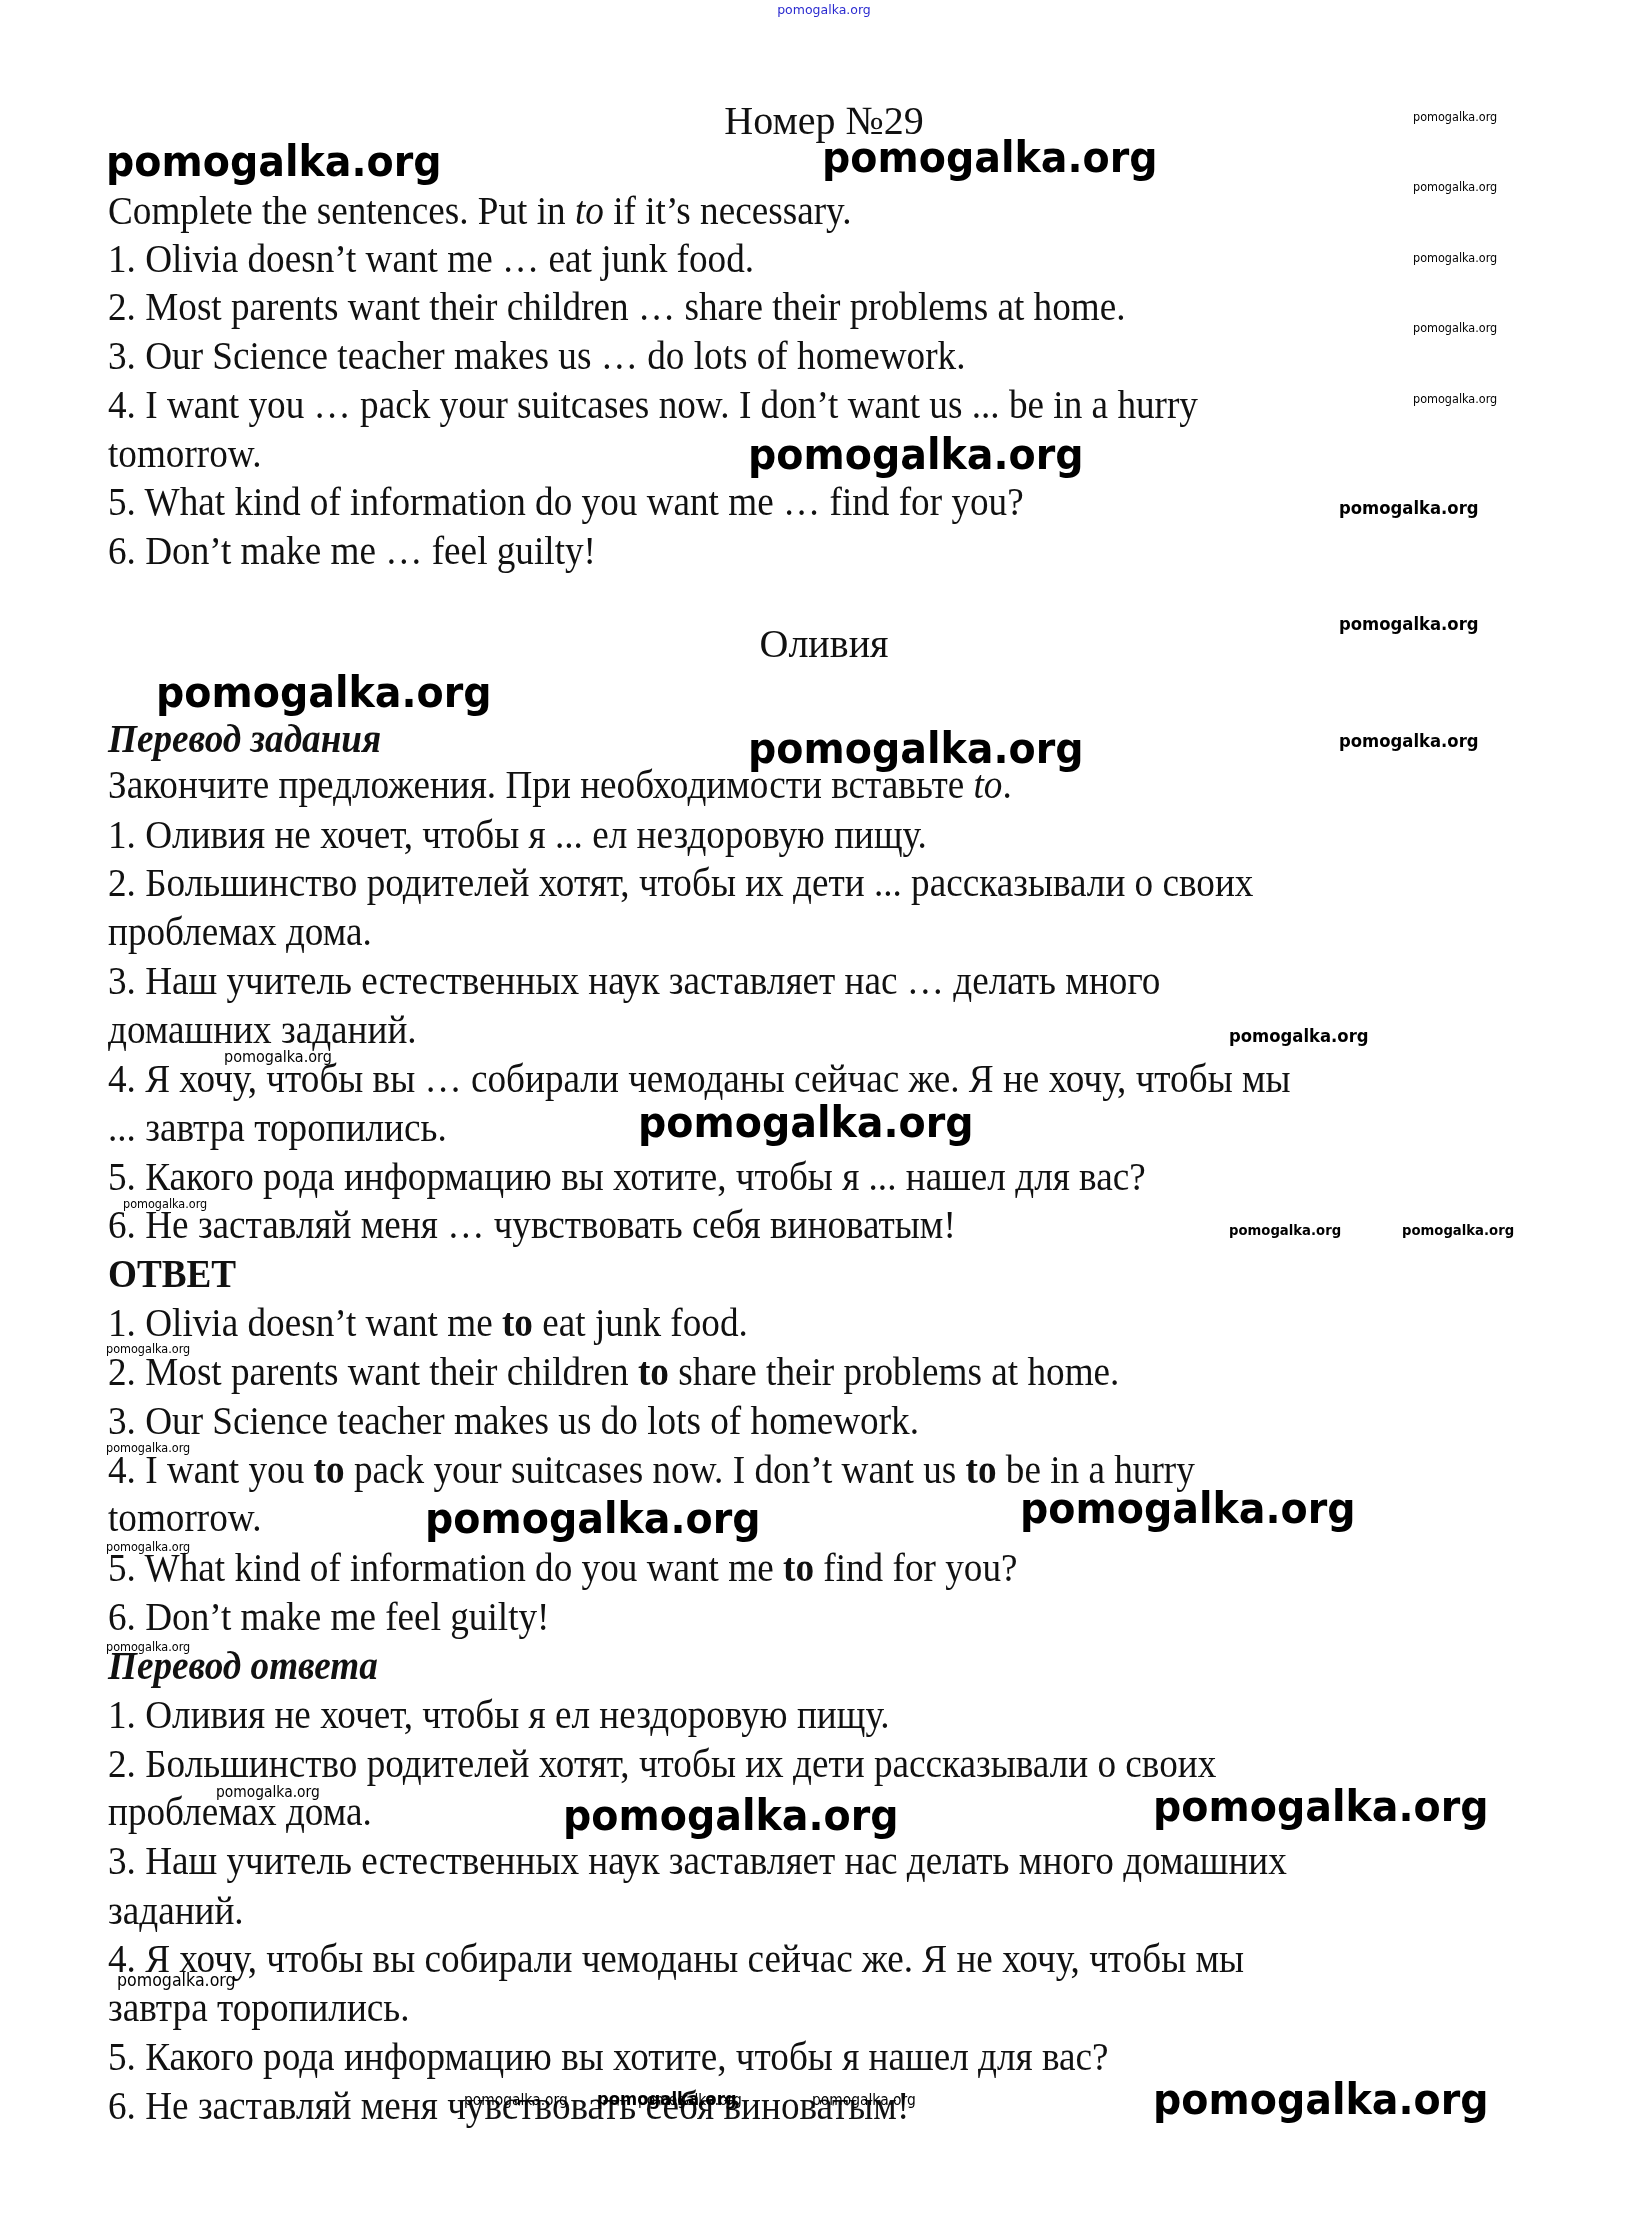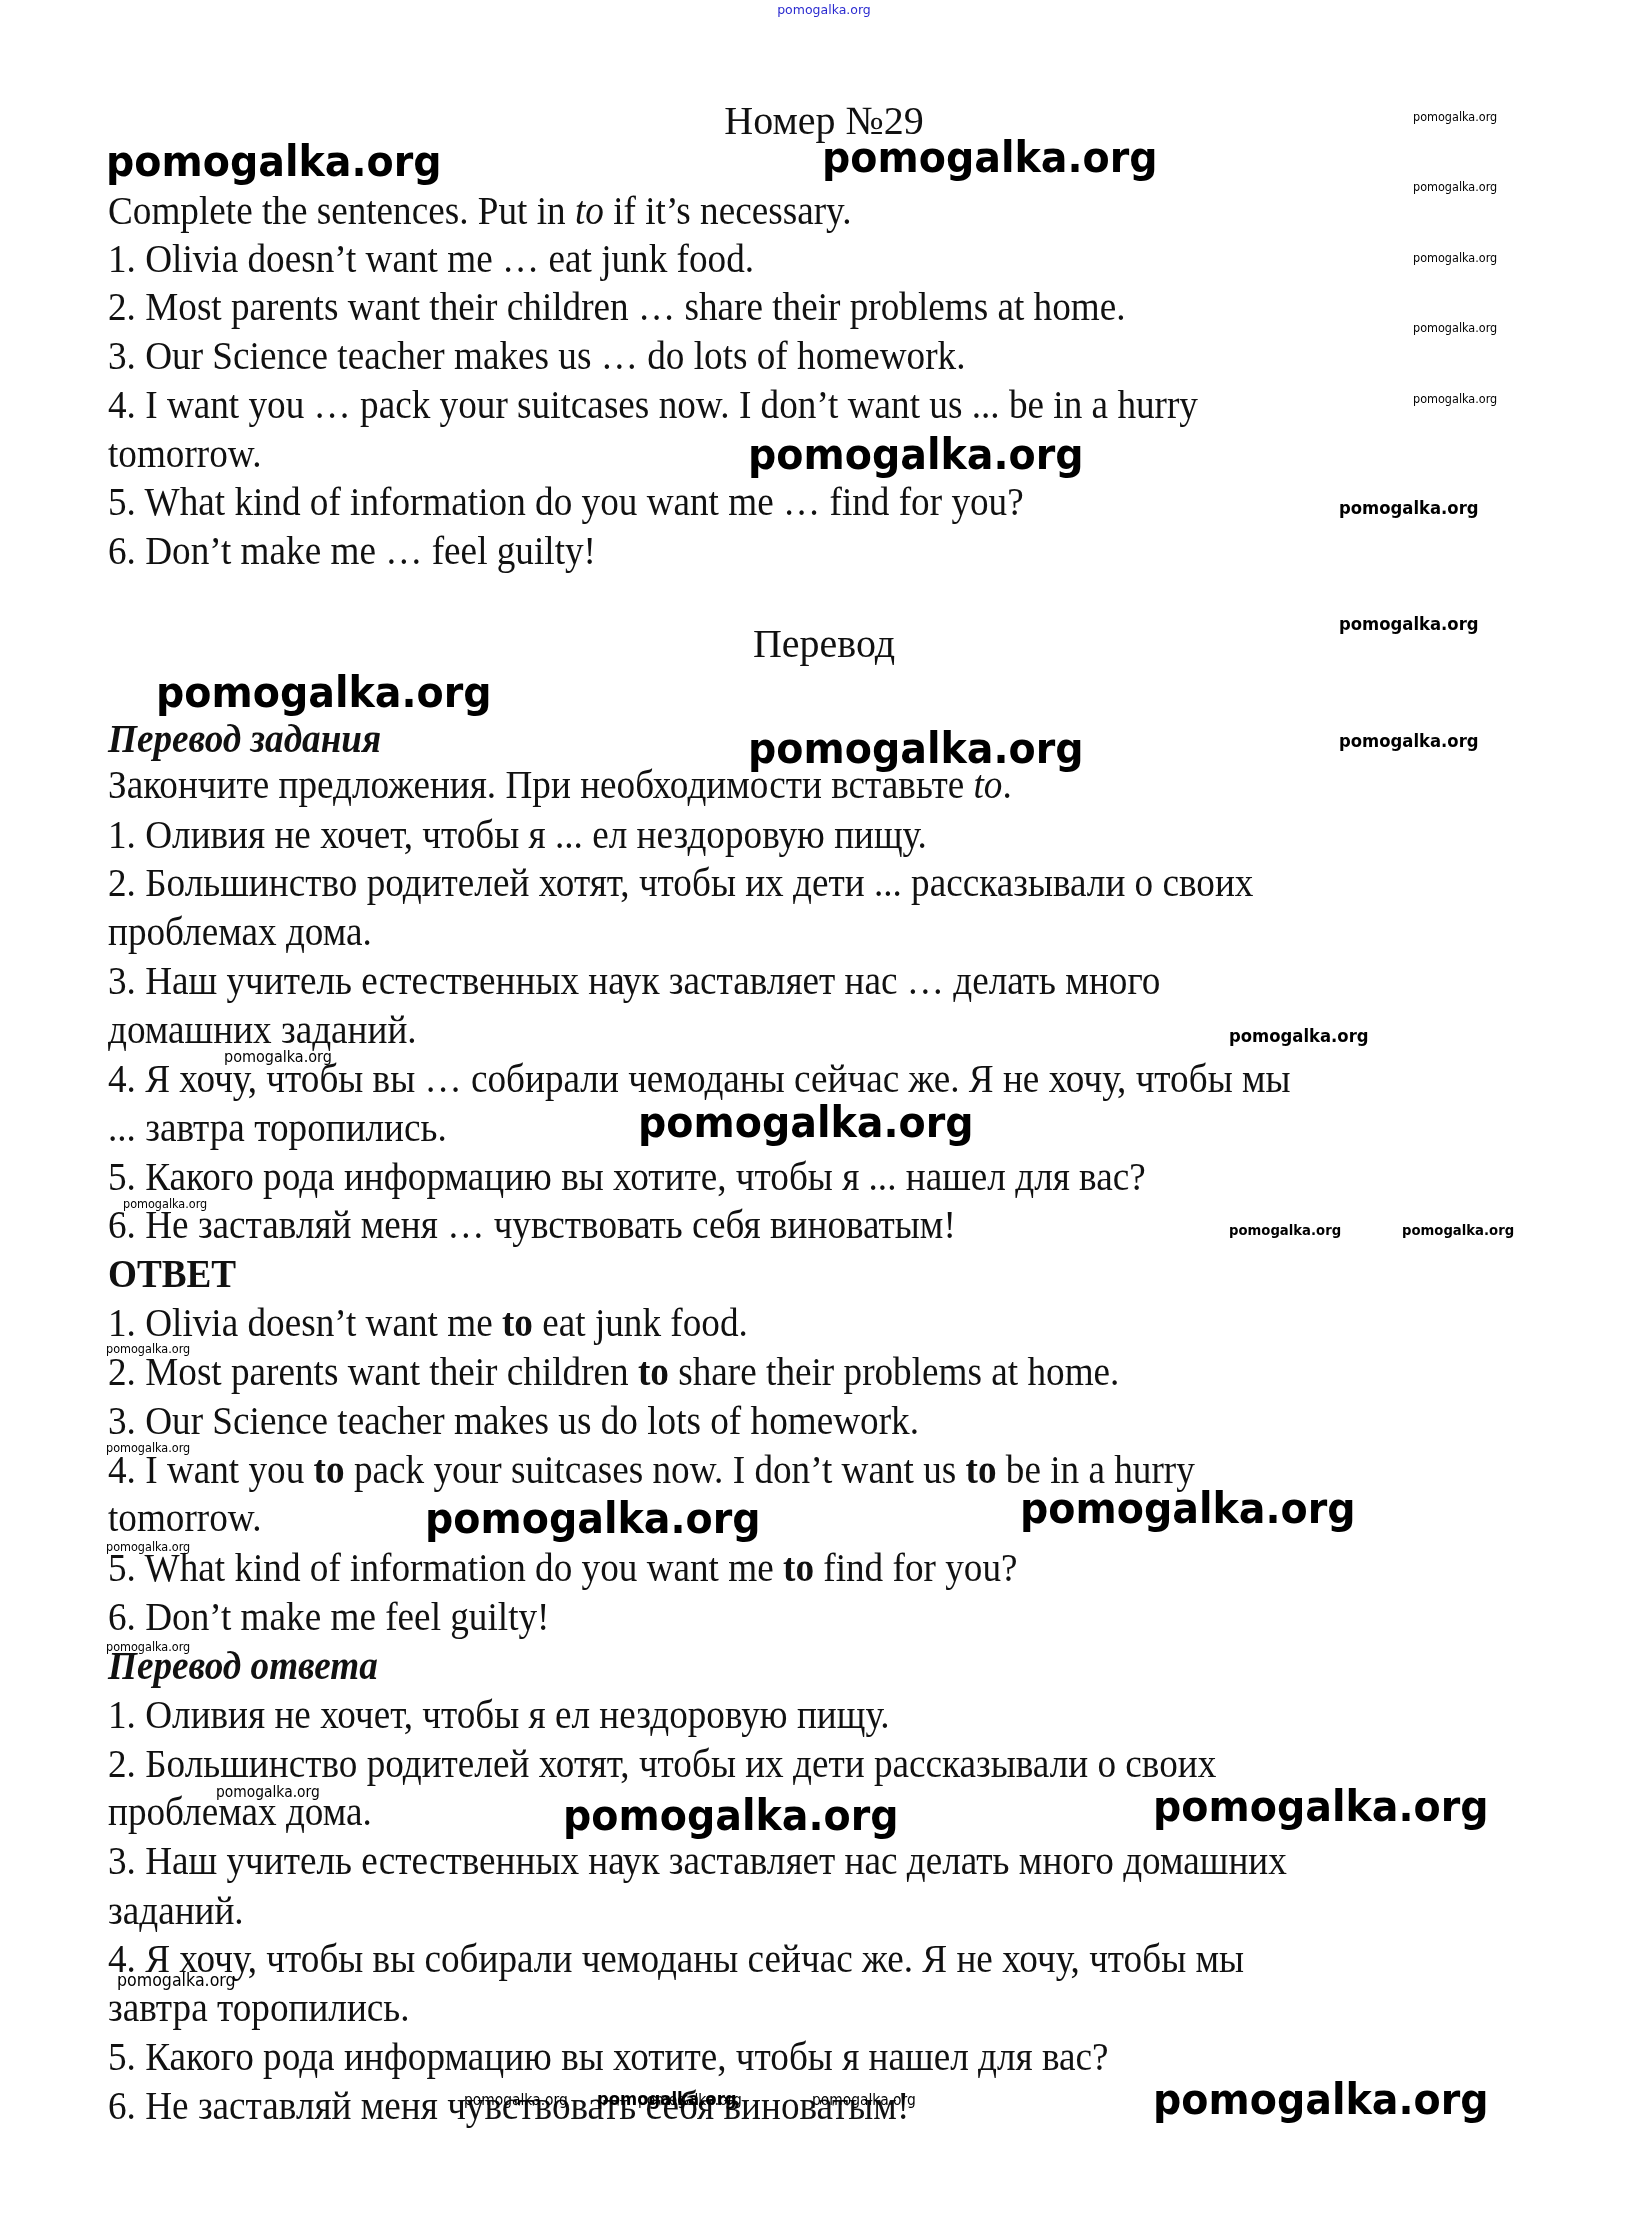--- a/index.html
+++ b/index.html
@@ -25,21 +25,21 @@
 
 <div class="line" style="top:187px;"><span>Complete the sentences. Put in </span><i>to</i><span> if it’s necessary.</span></div>
 <div class="line" style="top:235px;">1. Olivia doesn’t want me … eat junk food.</div>
 <div class="line" style="top:283px;">2. Most parents want their children … share their problems at home.</div>
 <div class="line" style="top:332px;">3. Our Science teacher makes us … do lots of homework.</div>
 <div class="line" style="top:381px;">4. I want you … pack your suitcases now. I don’t want us ... be in a hurry</div>
 <div class="line" style="top:430px;">tomorrow.</div>
 <div class="line" style="top:478px;">5. What kind of information do you want me … find for you?</div>
 <div class="line" style="top:527px;">6. Don’t make me … feel guilty!</div>
 
-<div class="center" style="top:620px;">Перевод</div>
+<div class="center" style="top:620px;">Оливия</div>
 
 <div class="line heading-it" style="top:715px;">Перевод задания</div>
 <div class="line" style="top:761px;"><span>Закончите предложения. При необходимости вставьте </span><i>to</i><span>.</span></div>
 <div class="line" style="top:811px;">1. Оливия не хочет, чтобы я ... ел нездоровую пищу.</div>
 <div class="line" style="top:859px;">2. Большинство родителей хотят, чтобы их дети ... рассказывали о своих</div>
 <div class="line" style="top:908px;">проблемах дома.</div>
 <div class="line" style="top:957px;">3. Наш учитель естественных наук заставляет нас … делать много</div>
 <div class="line" style="top:1006px;">домашних заданий.</div>
 <div class="line" style="top:1055px;">4. Я хочу, чтобы вы … собирали чемоданы сейчас же. Я не хочу, чтобы мы</div>
 <div class="line" style="top:1104px;">... завтра торопились.</div>

